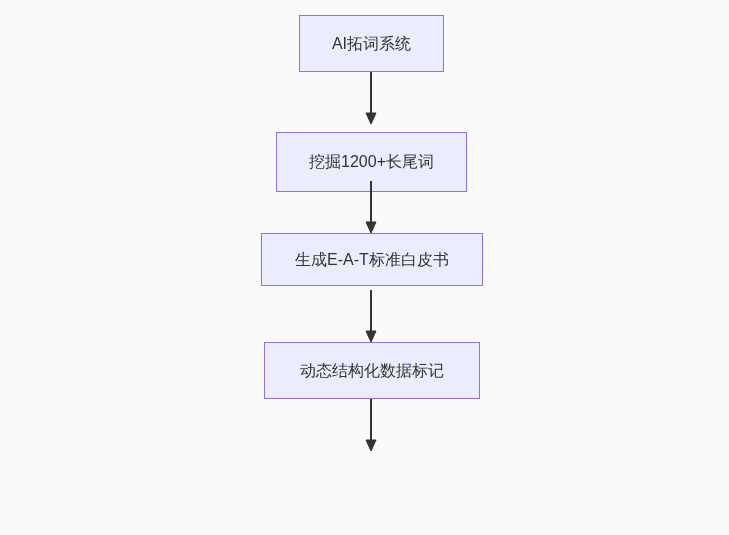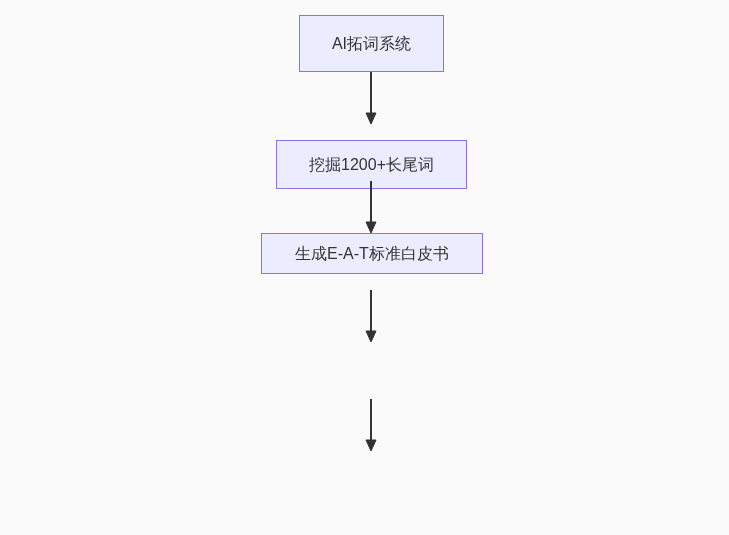--- a/index.html
+++ b/index.html
@@ -46,34 +46,35 @@
 
 <div class="canvas">
 
   <div class="node" style="left:299px; top:15px;  width:145px; height:57px;">AI拓词系统</div>
 
   <svg class="edge" style="left:363px; top:72px;" width="16" height="52" viewBox="0 0 16 52" aria-hidden="true">
     <line x1="8" y1="0" x2="8" y2="43"></line>
     <polygon points="3,41 13,41 8,52"></polygon>
   </svg>
 
-  <div class="node" style="left:276px; top:140px; width:191px; height:49px;">挖掘1200+长尾词</div>
+  <div class="node" style="left:276px; top:132px; width:191px; height:60px;">挖掘1200+长尾词</div>
 
   <svg class="edge" style="left:363px; top:181px;" width="16" height="52" viewBox="0 0 16 52" aria-hidden="true">
     <line x1="8" y1="0" x2="8" y2="43"></line>
     <polygon points="3,41 13,41 8,52"></polygon>
   </svg>
 
-  <div class="node" style="left:261px; top:233px; width:222px; height:41px;">生成E-A-T标准白皮书</div>
+  <div class="node" style="left:261px; top:233px; width:222px; height:53px;">生成E-A-T标准白皮书</div>
 
   <svg class="edge" style="left:363px; top:290px;" width="16" height="52" viewBox="0 0 16 52" aria-hidden="true">
     <line x1="8" y1="0" x2="8" y2="43"></line>
     <polygon points="3,41 13,41 8,52"></polygon>
   </svg>
 
+  <div class="node" style="left:264px; top:342px; width:216px; height:57px;">动态结构化数据标记</div>
 
   <svg class="edge" style="left:363px; top:399px;" width="16" height="52" viewBox="0 0 16 52" aria-hidden="true">
     <line x1="8" y1="0" x2="8" y2="43"></line>
     <polygon points="3,41 13,41 8,52"></polygon>
   </svg>
 
 
 </div>
 
 </body></html>

